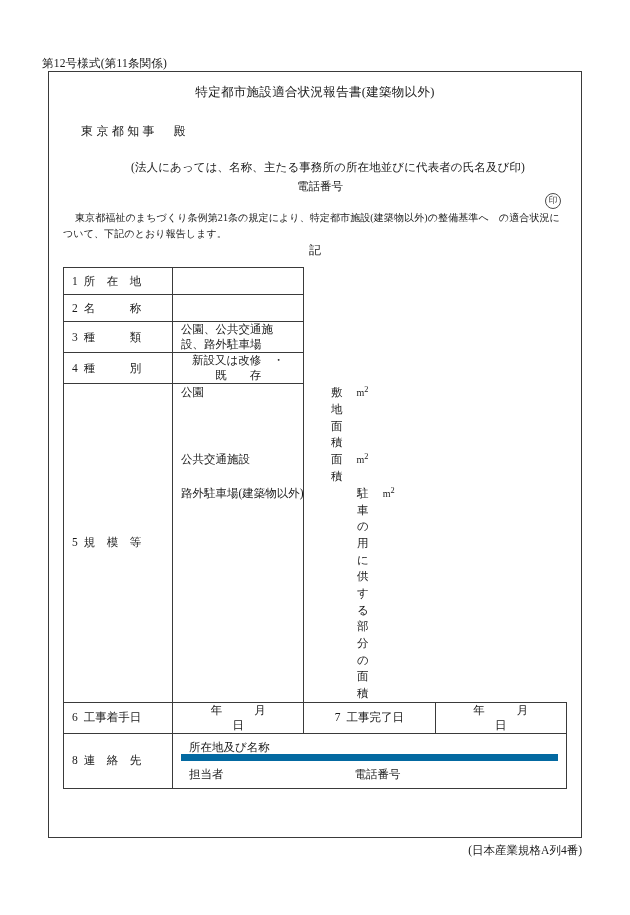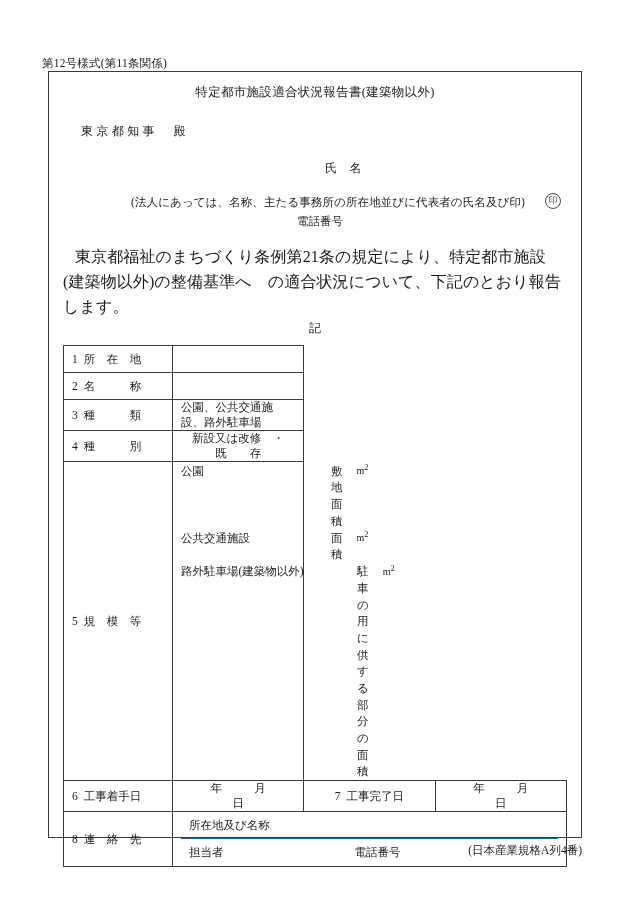--- a/index.html
+++ b/index.html
@@ -105,21 +105,21 @@
     letter-spacing: 0.1px;
   }
   .phone-note {
     text-align: center;
     font-size: 11.5px;
     margin-top: 4px;
     padding-left: 10px;
   }
 
   .body-text {
-    font-size: 16px;
+    font-size: 10px;
     margin-top: 16px;
     line-height: 1.55;
     text-indent: 12px;
     letter-spacing: 0.1px;
   }
   .ki-mark {
     text-align: center;
     font-size: 12px;
     margin-top: 1px;
   }
@@ -166,21 +166,21 @@
   
   .date-cells span { margin: 0 16px; }
 
   
   td.contact-lbl { height: 54px; }
   .contact-sub {
     height: 27px;
     line-height: 27px;
     box-sizing: border-box;
   }
-  .contact-sub.top { border-bottom: 1px solid #0369a1; }
+  .contact-sub.top { border-bottom: 7px solid #0369a1; }
   td.contact-body { padding: 0; height: 54px; }
   .contact-sub-inner { padding: 0 8px; }
   .contact-tel { margin-left: 120px; }
 
   
   .footer {
     position: absolute;
     left: 56px;
     top: 843px;
     width: 534px;
@@ -197,23 +197,20 @@
 
 <div class="sheet">
   <div class="inner">
 
     <div class="doc-title">特定都市施設適合状況報告書(建築物以外)</div>
 
 
     <div class="addressee">東京都知事　殿</div>
 
     <div class="reporter-block">
-      <div class="reporter-row">
-        <span style="margin-left:48px;">氏　名</span>
-      </div>
       <div class="seal">印</div>
     </div>
 
     <div class="paren-note">(法人にあっては、名称、主たる事務所の所在地並びに代表者の氏名及び印)</div>
     <div class="phone-note">電話番号</div>
 
     <div class="body-text">東京都福祉のまちづくり条例第21条の規定により、特定都市施設(建築物以外)の整備基準へ　の適合状況について、下記のとおり報告します。</div>
     <div class="ki-mark">記</div>
 
     <table class="main">

